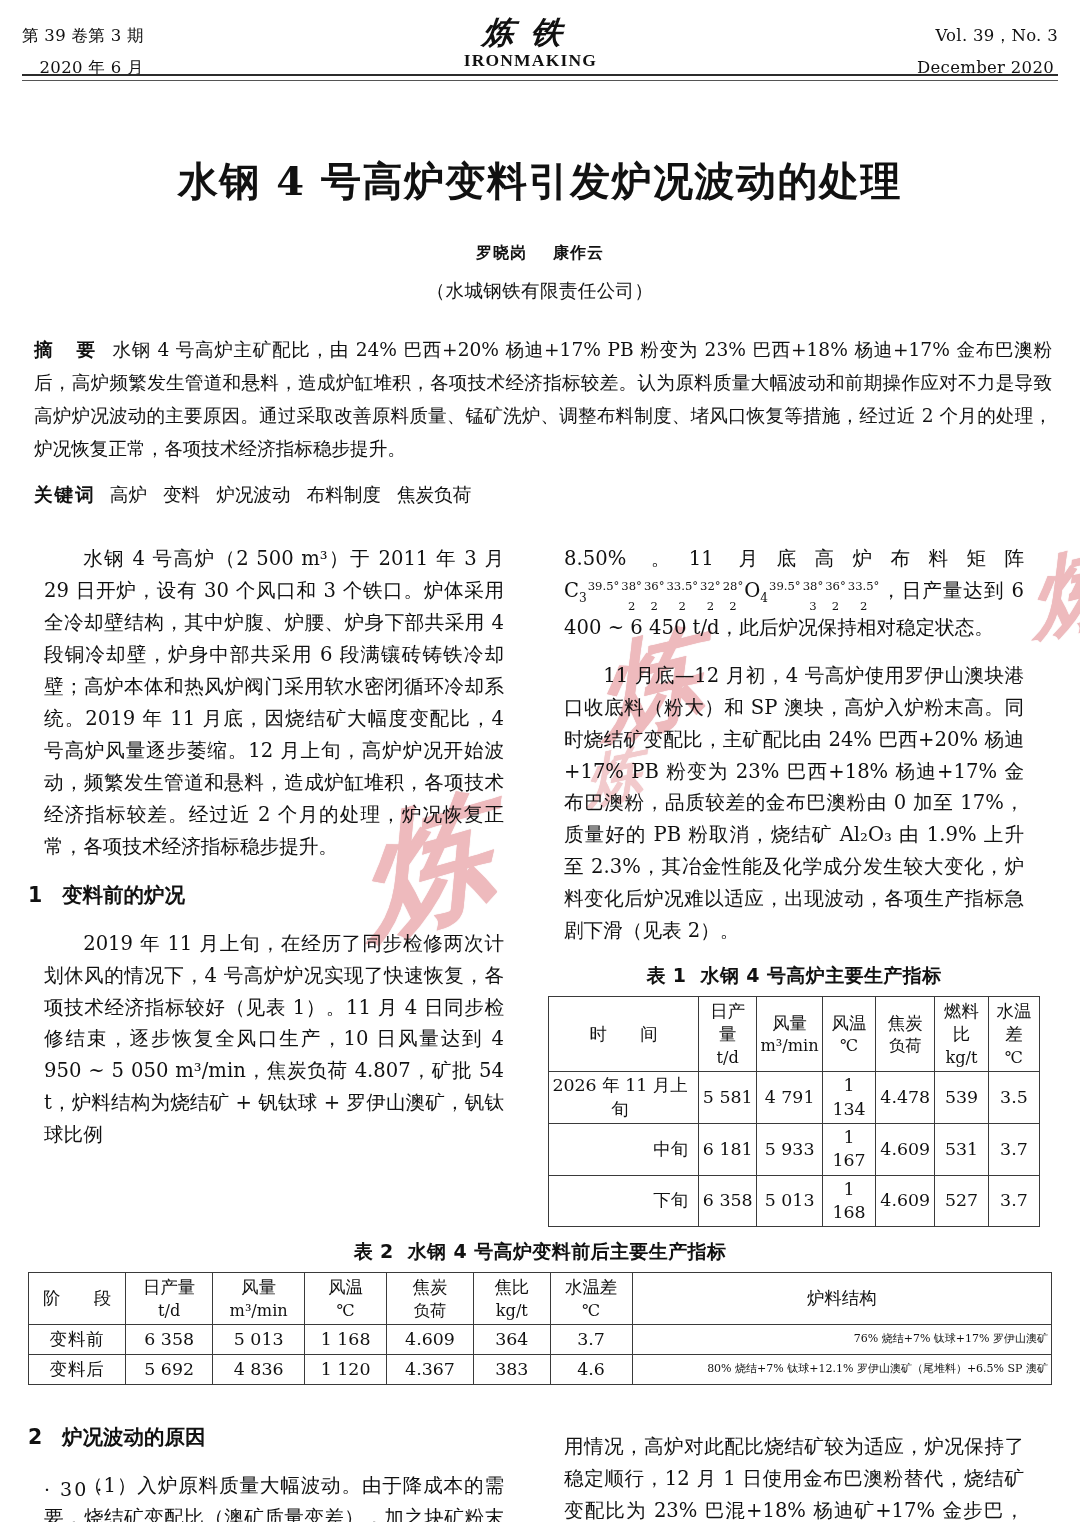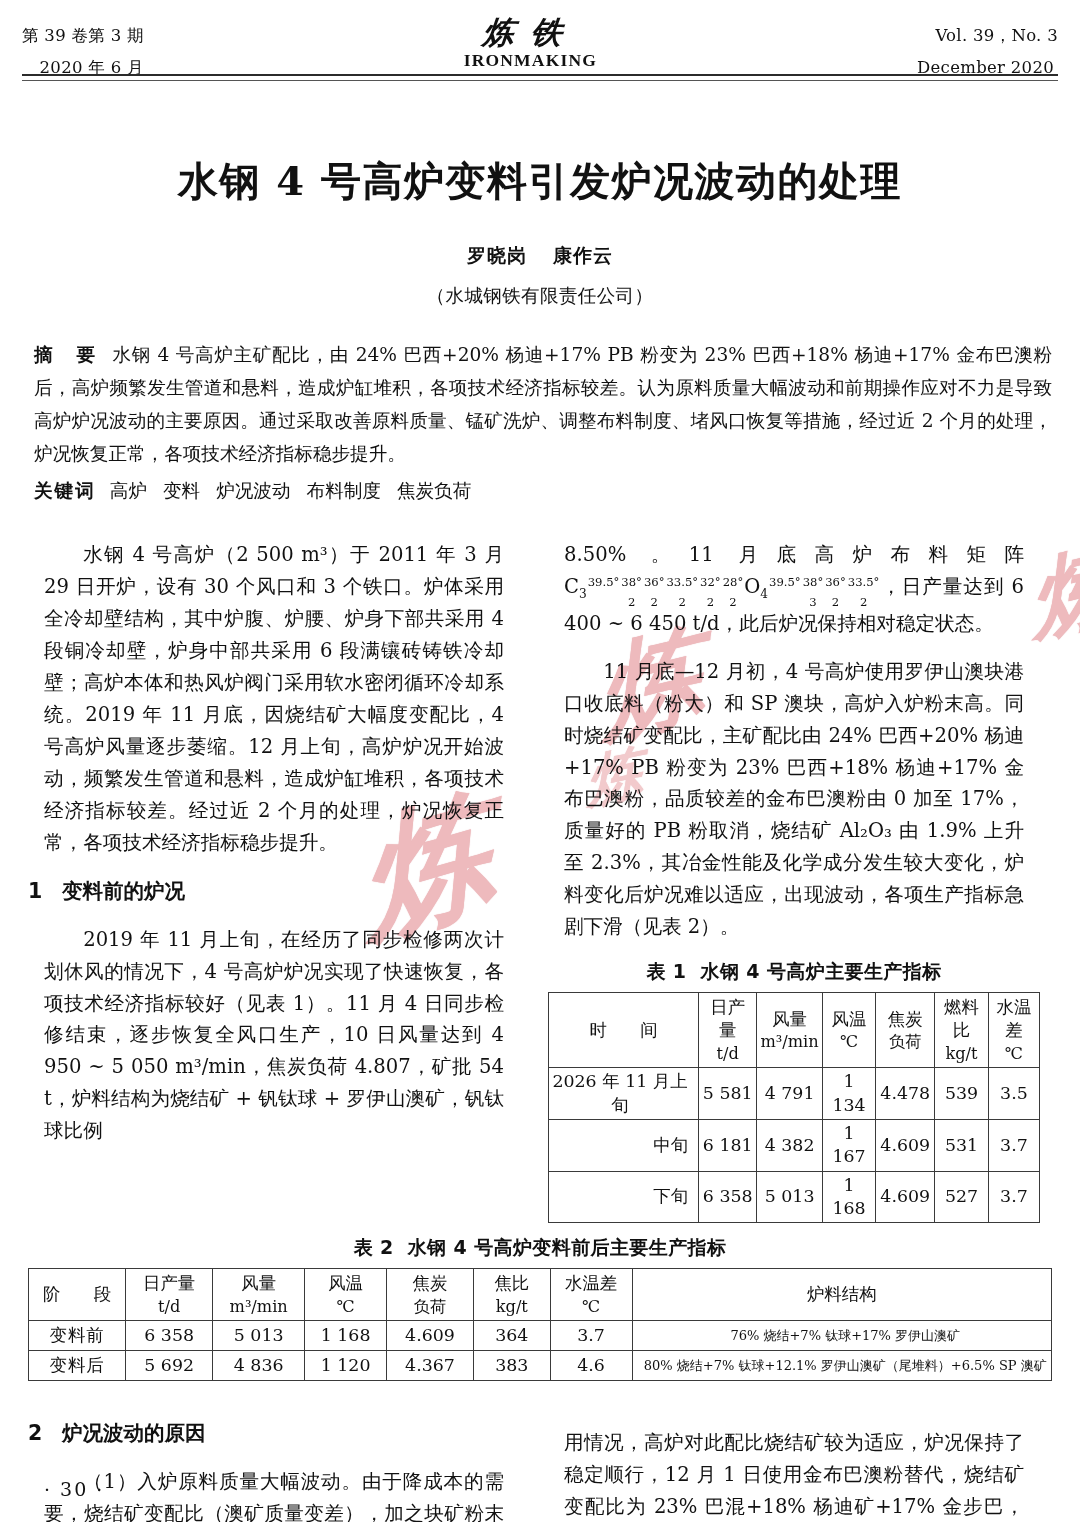--- a/index.html
+++ b/index.html
@@ -81,21 +81,21 @@
     text-align: center;
     font-size: 40px;
     font-weight: 700;
     letter-spacing: 1.5px;
     margin-top: 76px;
     line-height: 1.2;
     font-family: "DejaVu Serif", "Liberation Serif", serif;
   }
   .authors {
     text-align: center;
-    font-size: 19px;
+    font-size: 16px;
     font-weight: 700;
     margin-top: 38px;
     letter-spacing: 1px;
   }
   .authors .gap { display: inline-block; width: 26px; }
   .affiliation {
     text-align: center;
     font-size: 18.5px;
     margin-top: 14px;
     letter-spacing: .4px;
@@ -111,21 +111,21 @@
     line-height: 1.78;
     text-align: justify;
     text-justify: inter-ideograph;
     text-indent: 0;
   }
   .lbl { font-weight: 700; letter-spacing: 2px; }
   .lbl-sp { display: inline-block; width: 14px; }
   .keywords {
     font-size: 18.6px;
     line-height: 1.78;
-    margin-top: 4px;
+    margin-top: 13px;
   }
   .keywords .kw { display: inline-block; margin-right: 16px; }
 
   
   .cols {
     display: flex;
     gap: 28px;
     margin-top: 16px;
     padding: 0 6px;
   }
@@ -195,21 +195,21 @@
     padding: 2px 3px;
     line-height: 1.34;
     font-weight: normal;
   }
   table.sci thead th { padding: 3px 3px; }
   table.sci .hdr-top { display: block; }
   table.sci .hdr-unit { display: block; font-size: 16.2px; }
   table.sci tbody td { height: 30px; }
   .t1 .col-time { text-align: right; padding-right: 10px; }
   .t1 .col-time.first { text-align: center; }
-  .t2 .col-burden { text-align: center; padding-left: 10px; font-size: 13px; white-space: nowrap; }
+  .t2 .col-burden { text-align: right; padding-left: 10px; font-size: 11px; white-space: nowrap; }
   .t2 .col-stage { letter-spacing: 1px; }
   .th-spaced { letter-spacing: 8px; padding-left: 8px; }
 
   .tbl2-wrap { padding: 0 6px; margin-top: 2px; }
 
   
   .folio {
     position: absolute;
     left: 44px;
     bottom: 22px;
@@ -376,21 +376,21 @@
               <td>5 581</td>
               <td>4 791</td>
               <td>1 134</td>
               <td>4.478</td>
               <td>539</td>
               <td>3.5</td>
             </tr>
             <tr>
               <td class="col-time">中旬</td>
               <td>6 181</td>
-              <td>4 382</td>
+              <td>5 933</td>
               <td>1 167</td>
               <td>4.609</td>
               <td>531</td>
               <td>3.7</td>
             </tr>
             <tr>
               <td class="col-time">下旬</td>
               <td>6 358</td>
               <td>5 013</td>
               <td>1 168</td>

